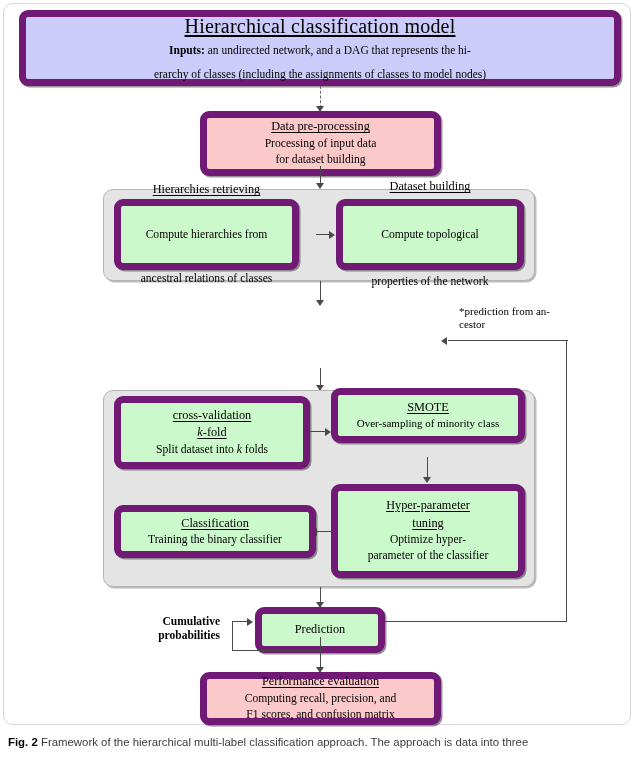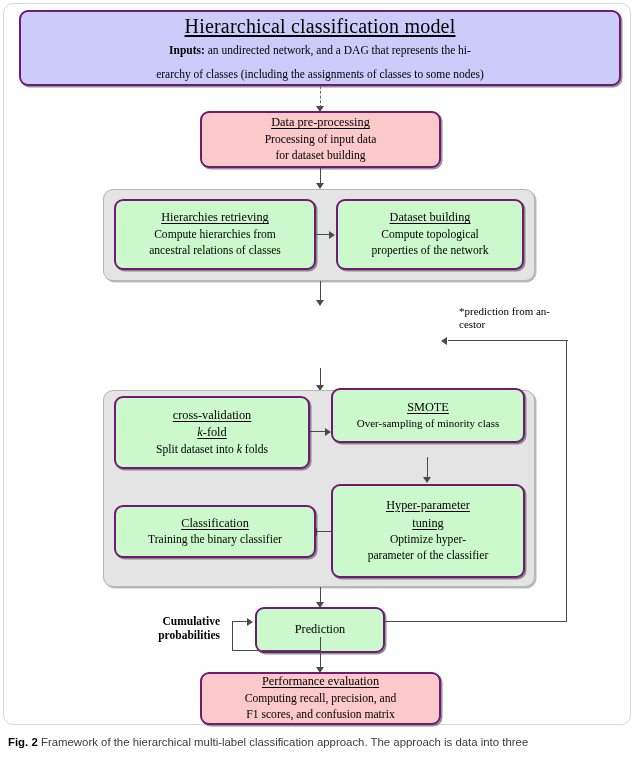--- a/index.html
+++ b/index.html
@@ -18,21 +18,21 @@
   .page-frame{
     position:absolute;left:3px;top:3px;width:628px;height:722px;
     border:1px solid #d9d9dd;border-radius:10px;
     background:#fff;
     box-sizing:border-box;
   }
   
   .node{
     position:absolute;
     box-sizing:border-box;
-    border:2px solid #701a75;
+    border:7px solid #701a75;
     border-radius:9px;
     text-align:center;
     box-shadow:1.5px 1.5px 0 rgba(60,60,60,.55);
     display:flex;flex-direction:column;justify-content:center;
     line-height:1.42;
   }
   .node .ttl{
     display:block;
     text-decoration:underline;
     text-underline-offset:2px;
@@ -87,47 +87,47 @@
 <div id="figure">
 
   <div class="page-frame"></div>
 
   <div class="node blue" style="left:19px;top:10px;width:602px;height:76px;padding:4px 16px 6px;">
     <span class="ttl big-title">Hierarchical classification model</span>
     <span class="ln inputs-line">
       <b>Inputs:</b>
       <span>an undirected network, and a DAG that represents the hi-</span>
     </span>
-    <span class="ln inputs-line" style="margin-top:7px;">erarchy of classes (including the assignments of classes to some nodes)</span>
+    <span class="ln inputs-line" style="margin-top:7px;">erarchy of classes (including the assignments of classes to model nodes)</span>
   </div>
 
   <div class="dash" style="left:320px;top:86px;height:22px;"></div>
   <div class="arrow-d" style="left:316px;top:106px;"></div>
 
-  <div class="node pink" style="left:200px;top:111px;width:241px;height:57px;padding:3px 24px;">
+  <div class="node pink" style="left:200px;top:111px;width:241px;height:65px;padding:3px 24px;">
     <span class="ttl t14">Data pre-processing</span>
     <span class="ln t13">Processing of input data</span>
     <span class="ln t13">for dataset building</span>
   </div>
 
   <div class="vline" style="left:320px;top:166px;height:20px;"></div>
   <div class="arrow-d" style="left:316px;top:183px;"></div>
 
   <div class="group" style="left:103px;top:189px;width:432px;height:92px;"></div>
 
-  <div class="node green" style="left:114px;top:199px;width:202px;height:71px;padding:2px 5px;">
+  <div class="node green" style="left:114px;top:199px;width:185px;height:71px;padding:2px 5px;gap:28px;">
     <span class="ttl t14">Hierarchies retrieving</span>
     <span class="ln t13">Compute hierarchies from</span>
     <span class="ln t13">ancestral relations of classes</span>
   </div>
 
   <div class="hline" style="left:316px;top:234px;width:16px;"></div>
   <div class="arrow-r" style="left:329px;top:231px;"></div>
 
-  <div class="node green" style="left:336px;top:199px;width:188px;height:71px;padding:2px 19px;">
+  <div class="node green" style="left:336px;top:199px;width:188px;height:71px;padding:2px 19px;gap:31px;">
     <span class="ttl t14">Dataset building</span>
     <span class="ln t13">Compute topological</span>
     <span class="ln t13">properties of the network</span>
   </div>
 
   <div class="vline" style="left:320px;top:281px;height:22px;"></div>
   <div class="arrow-d" style="left:316px;top:300px;"></div>
 
 
   <div class="free-label" style="left:459px;top:305px;width:120px;">

